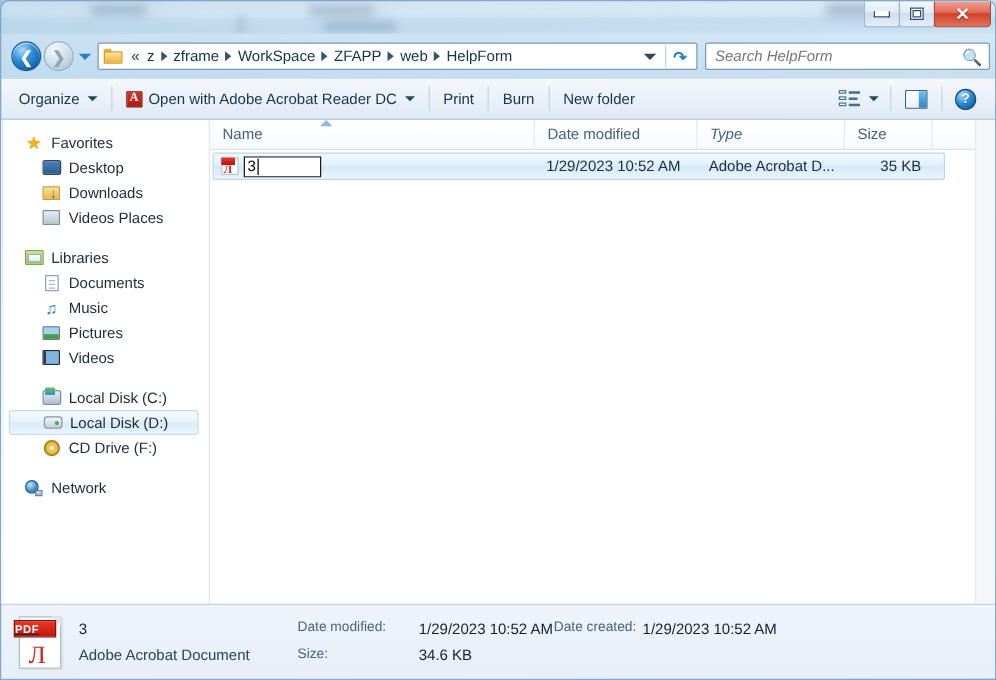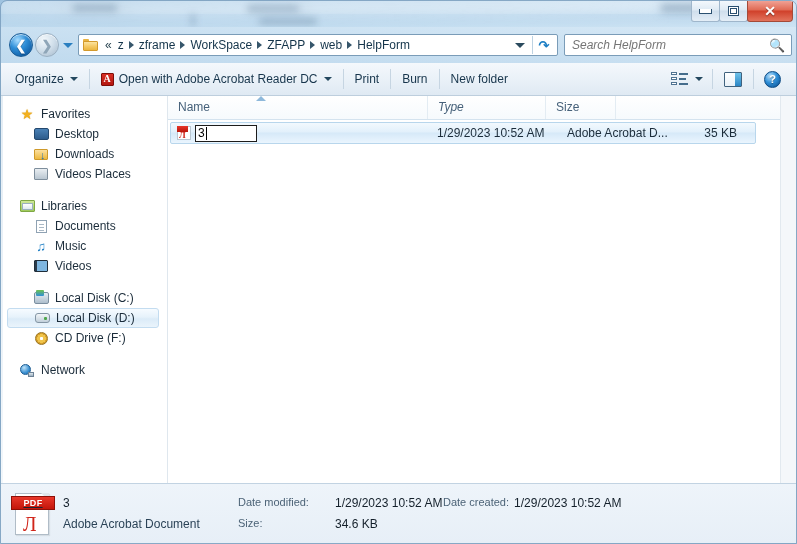--- a/index.html
+++ b/index.html
@@ -629,25 +629,25 @@
     box-shadow: 1px 1px 1px rgba(0,0,0,.08);
   }
   .pdf-big .corner {
     position: absolute; right: 0; top: 0;
     width: 0; height: 0;
     border-left: 8px solid transparent;
     border-top: 8px solid #dfe6ec;
   }
   .pdf-big .band {
     position: absolute; left: -4px; top: 3px;
-    width: 44px; height: 14px;
+    width: 34px; height: 14px;
     background: linear-gradient(to bottom, #e8372a, #c3160b);
     border: 1px solid #8f0f07;
     box-sizing: border-box;
-    display: flex; align-items: center; justify-content: center; text-decoration: underline;
+    display: flex; align-items: center;  text-decoration: underline;
   }
   .pdf-big .band span {
     color: #fff; font-size: 9px; font-weight: bold; letter-spacing: .4px;
     font-family: "Liberation Sans", sans-serif;
   }
   .pdf-big .a {
     position: absolute; left: 8px; bottom: 1px;
     color: #d0251a; font-size: 20px; line-height: 1;
     font-family: "Liberation Serif", serif;
   }
@@ -842,20 +842,26 @@
           <span>Documents</span>
         </div>
         <div class="navrow child">
           <span class="ico">
               <span class="ico-music">♫</span>
             </span>
           <span>Music</span>
         </div>
         <div class="navrow child">
           <span class="ico">
+              <span class="ico-pic"></span>
+            </span>
+          <span>Pictures</span>
+        </div>
+        <div class="navrow child">
+          <span class="ico">
               <span class="ico-video"></span>
             </span>
           <span>Videos</span>
         </div>
       </div>
 
       <div class="navsection">
         <div class="navrow child">
           <span class="ico">
               <span class="ico-diskc"></span>
@@ -885,20 +891,21 @@
               </span>
           </span>
           <span>Network</span>
         </div>
       </div>
     </div>
 
     <div id="filelist">
       <div id="colheader">
         <div class="col c-name">Name</div>
+        <div class="col c-date">Date modified</div>
         <div class="col c-type">Type</div>
         <div class="col c-size">Size</div>
         <div class="col c-rest"></div>
         <div id="sortmark"></div>
       </div>
 
       <div class="filerow">
         <div class="cell c-name">
           <span class="pdf-mini">
             <span class="sheet"></span>

